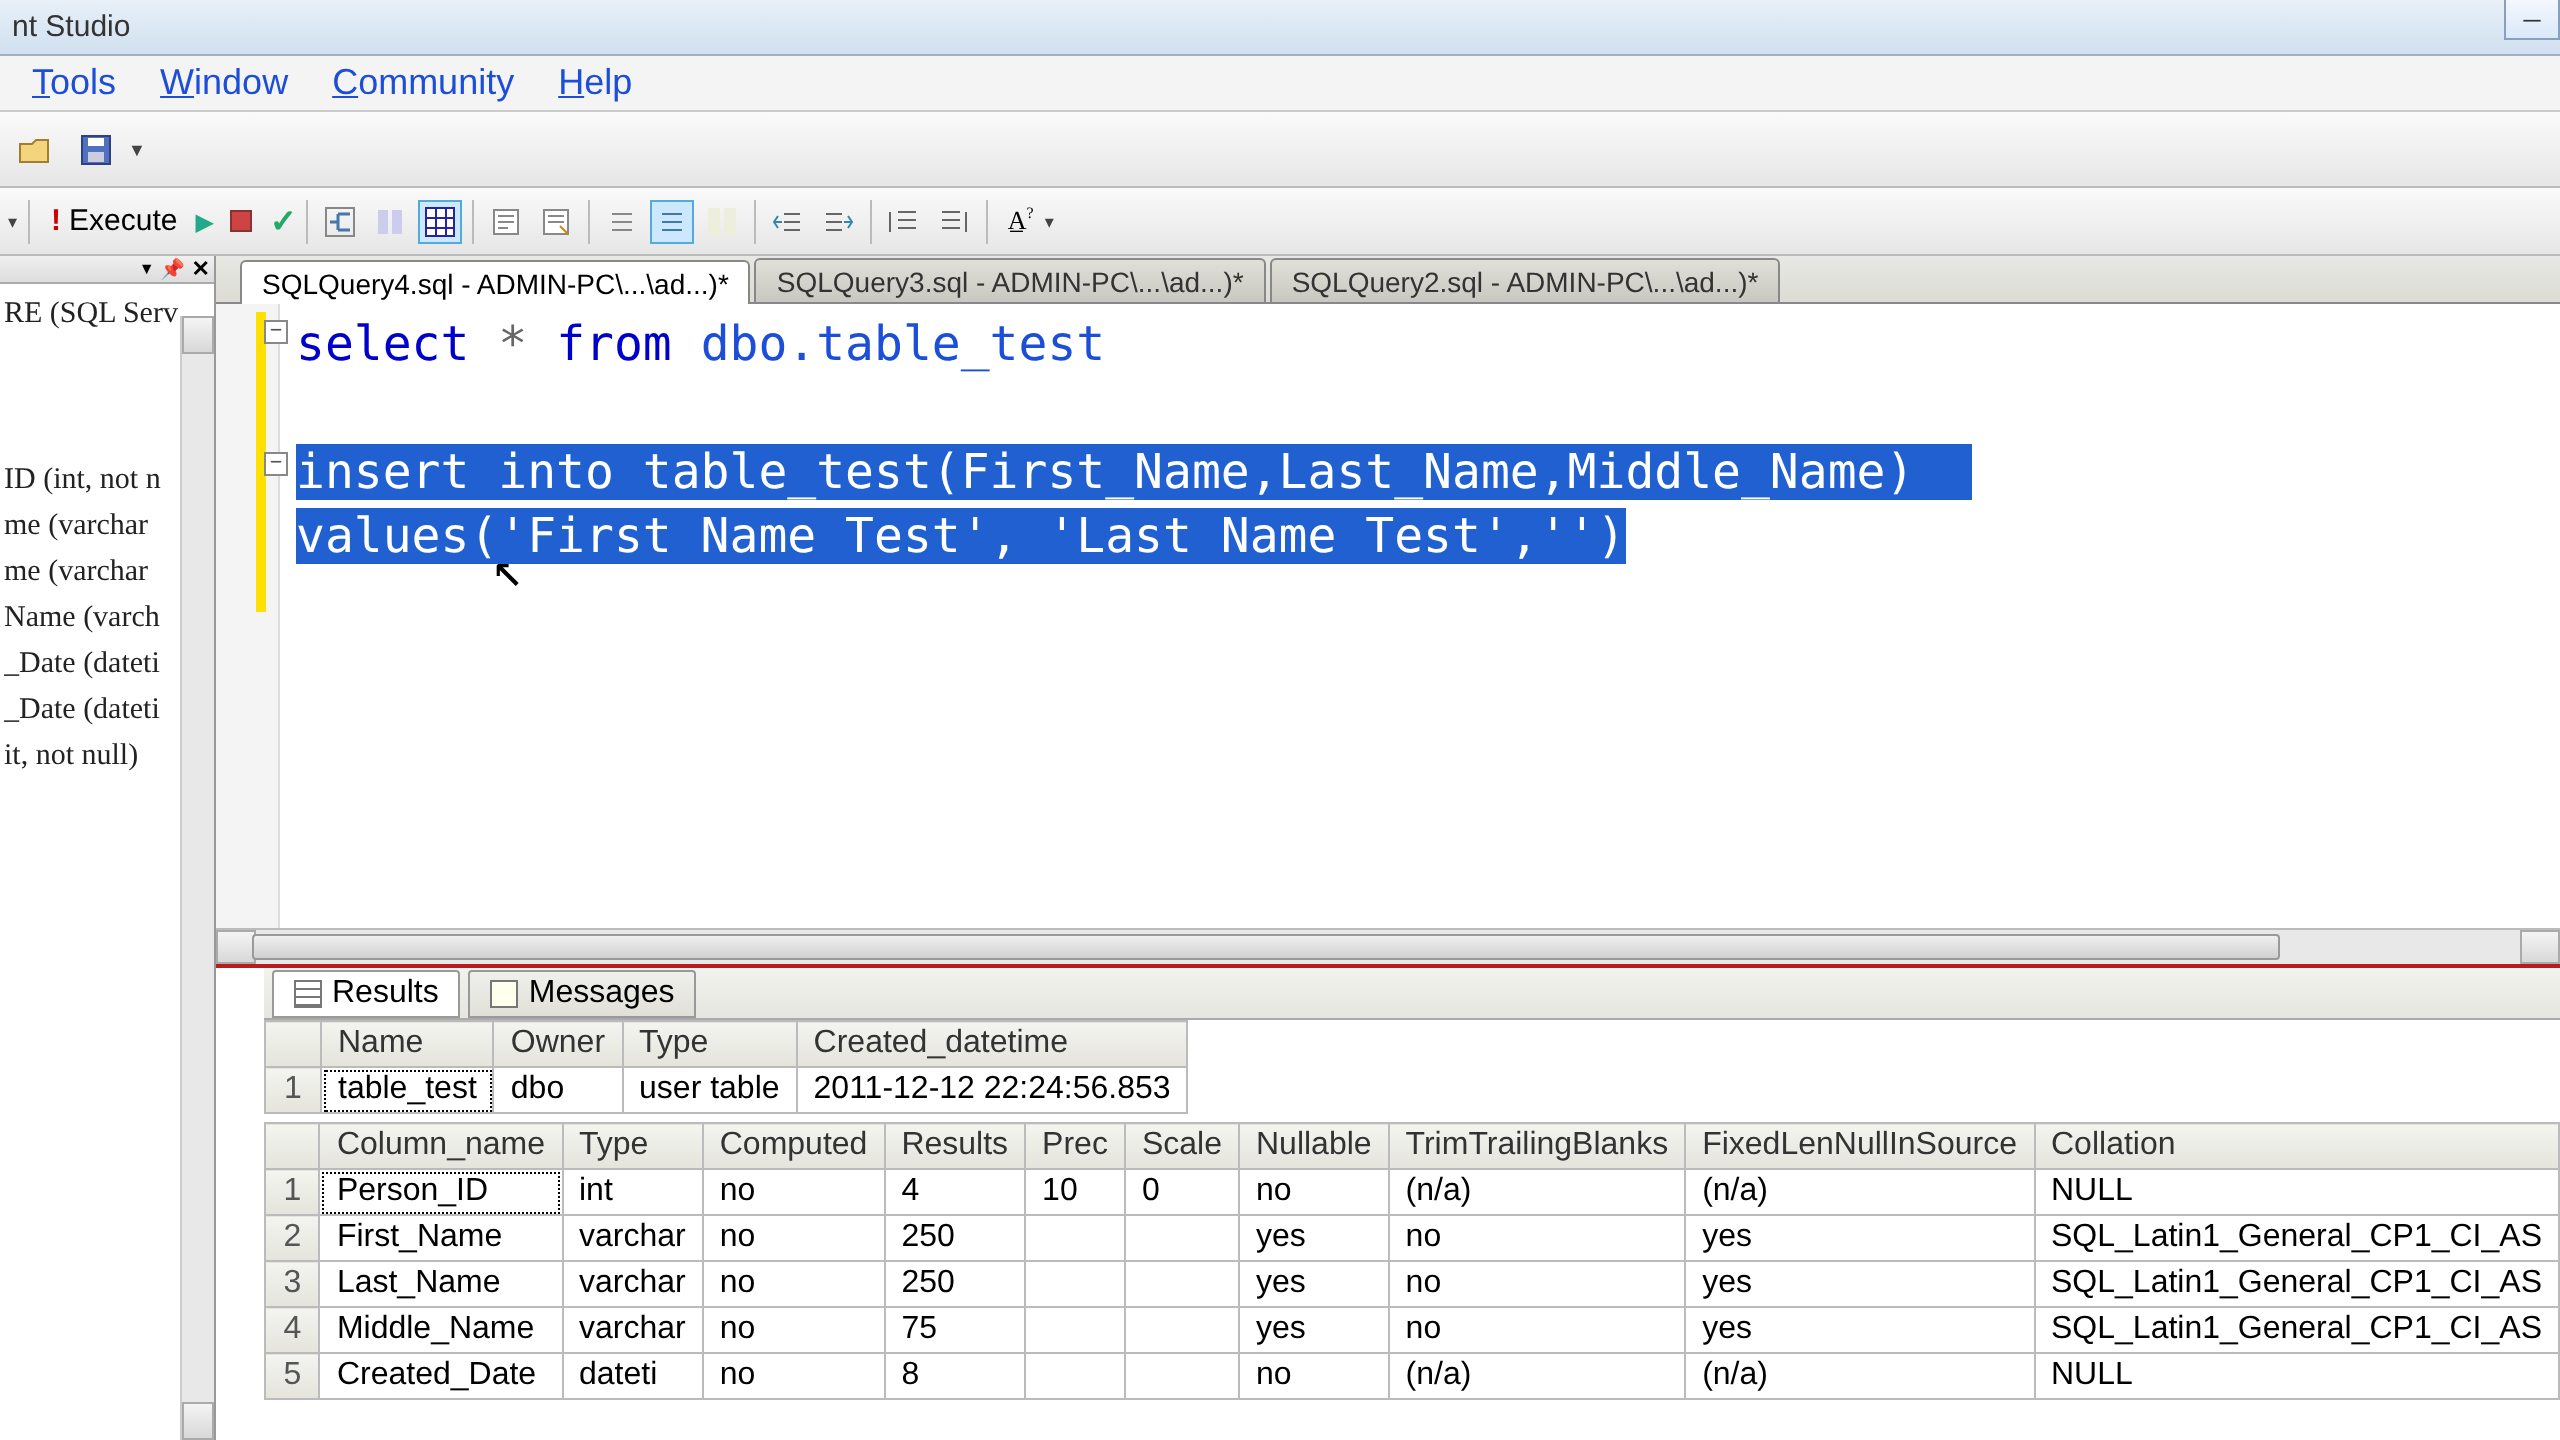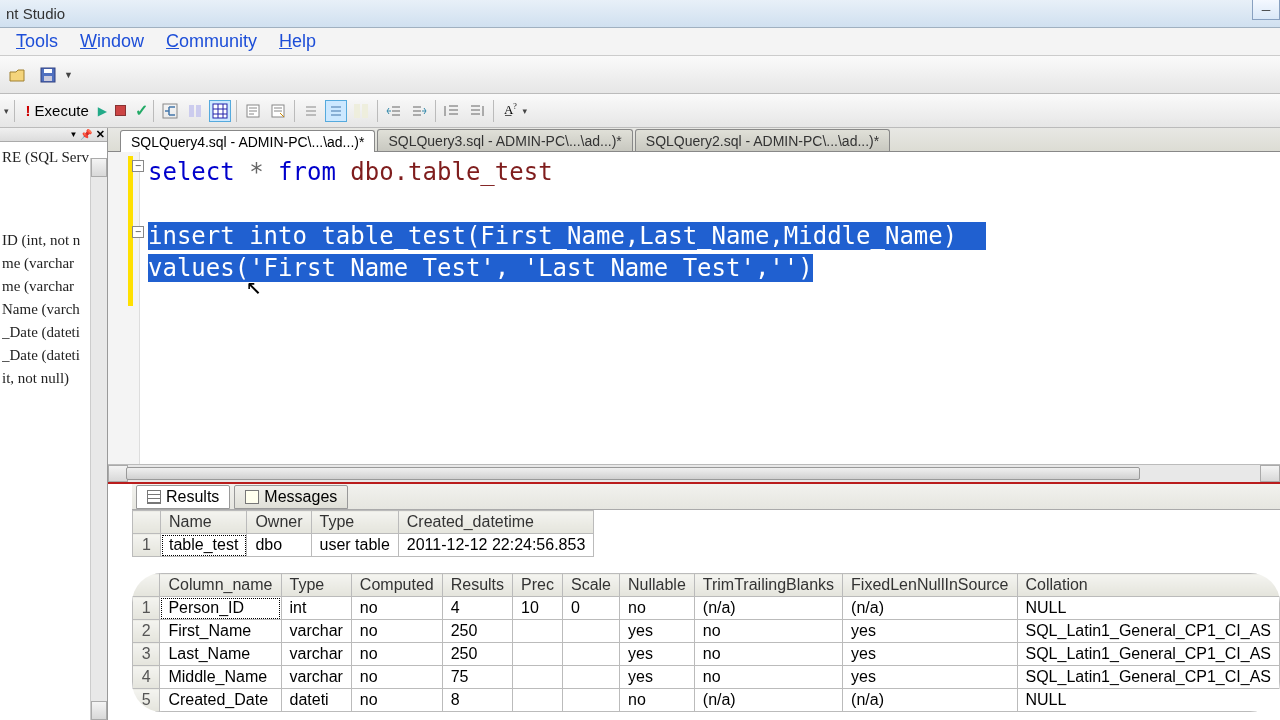--- a/index.html
+++ b/index.html
@@ -44,21 +44,21 @@
   .tabs { height:24px; background:linear-gradient(#e8e8e4,#dcdcd4); display:flex; align-items:flex-end; padding-left:12px; font-size:14px; border-bottom:1px solid #888;}
   .tab { padding:3px 10px 2px 10px; background:linear-gradient(#e0e0d8,#c8c8c0); border:1px solid #888; border-bottom:none; margin-right:2px; border-radius:3px 3px 0 0; color:#333; white-space:nowrap;}
   .tab.active { background:#fff; font-weight:normal; color:#000; position:relative; top:1px;}
   
   .code { flex:0 0 330px; position:relative; font-family: Consolas, monospace; font-size:24px; background:#fff; overflow:hidden;}
   .gutter { position:absolute; left:0; top:0; bottom:0; width:32px; background:#f4f4f4; border-right:1px solid #ddd;}
   .yellow-bar { position:absolute; left:20px; top:4px; width:5px; height:150px; background:#ffe000;}
   .fold { position:absolute; left:24px; width:12px; height:12px; border:1px solid #888; background:#fff; font-size:10px; line-height:10px; text-align:center; color:#555;}
   .code-lines { position:absolute; left:40px; top:4px; right:8px;}
   .kw { color:#0000cc;}
-  .ident { color:#7f1d1d;}
+  .ident { color:#1d4ed8;}
   .str { color:#c00;}
   .op { color:#666;}
   .sel { background:#2060d0; color:#fff;}
   .sel .kw,.sel .ident,.sel .str,.sel .op { color:#fff;}
   .line { height:32px; line-height:32px; white-space:pre;}
   .cursor-img { position:absolute; left:138px; top:118px; font-size:26px; color:#000; pointer-events:none;}
   .hscroll { position:absolute; left:0; right:0; bottom:0; height:18px; background:#e8e8e8; border-top:1px solid #bbb;}
   .hscroll::before,.hscroll::after{content:"";position:absolute;top:0;bottom:0;width:18px;background:linear-gradient(#f4f4f4,#d8d8d8);border:1px solid #aaa;}
   .hscroll::before{left:0;} .hscroll::after{right:0;}
   .hscroll-thumb{position:absolute; left:18px; right:140px; top:2px; bottom:2px; background:linear-gradient(#f0f0f0,#d0d0d0); border:1px solid #999; border-radius:2px;}
@@ -71,21 +71,21 @@
   .rtab-icon.grid { background: repeating-linear-gradient(#fff 0 3px,#777 3px 4px), repeating-linear-gradient(90deg,transparent 0 3px,#777 3px 4px);}
   .rtab-icon.msg { background:#ffe;}
   
   .grid-wrap { overflow:auto; flex:0 0 auto;}
   table.grid { border-collapse:collapse; font-size:16px; font-family: Tahoma, sans-serif; }
   table.grid th, table.grid td { border:1px solid #bbb; padding:2px 8px; text-align:left; background:#fff; white-space:nowrap;}
   table.grid th { background:linear-gradient(#f4f4f0,#e4e4dc); font-weight:normal; color:#333;}
   table.grid th.rownum, table.grid td.rownum { background:linear-gradient(#f4f4f0,#e4e4dc); text-align:center; width:28px; color:#555;}
   table.grid td.focus { outline:1px dotted #000; outline-offset:-2px;}
   .hl-row td { background: #fdfde8;}
-  .grid2-wrap { margin-top:16px;border-radius:30px;}
+  .grid2-wrap { margin-top:4px;}
   
   svg { display:block;}
 </style>
 </head>
 <body>
 
 <div class="titlebar">
   <span>nt Studio</span>
   <div class="titlebar-controls">
     <div class="titlebar-btn">─</div>

